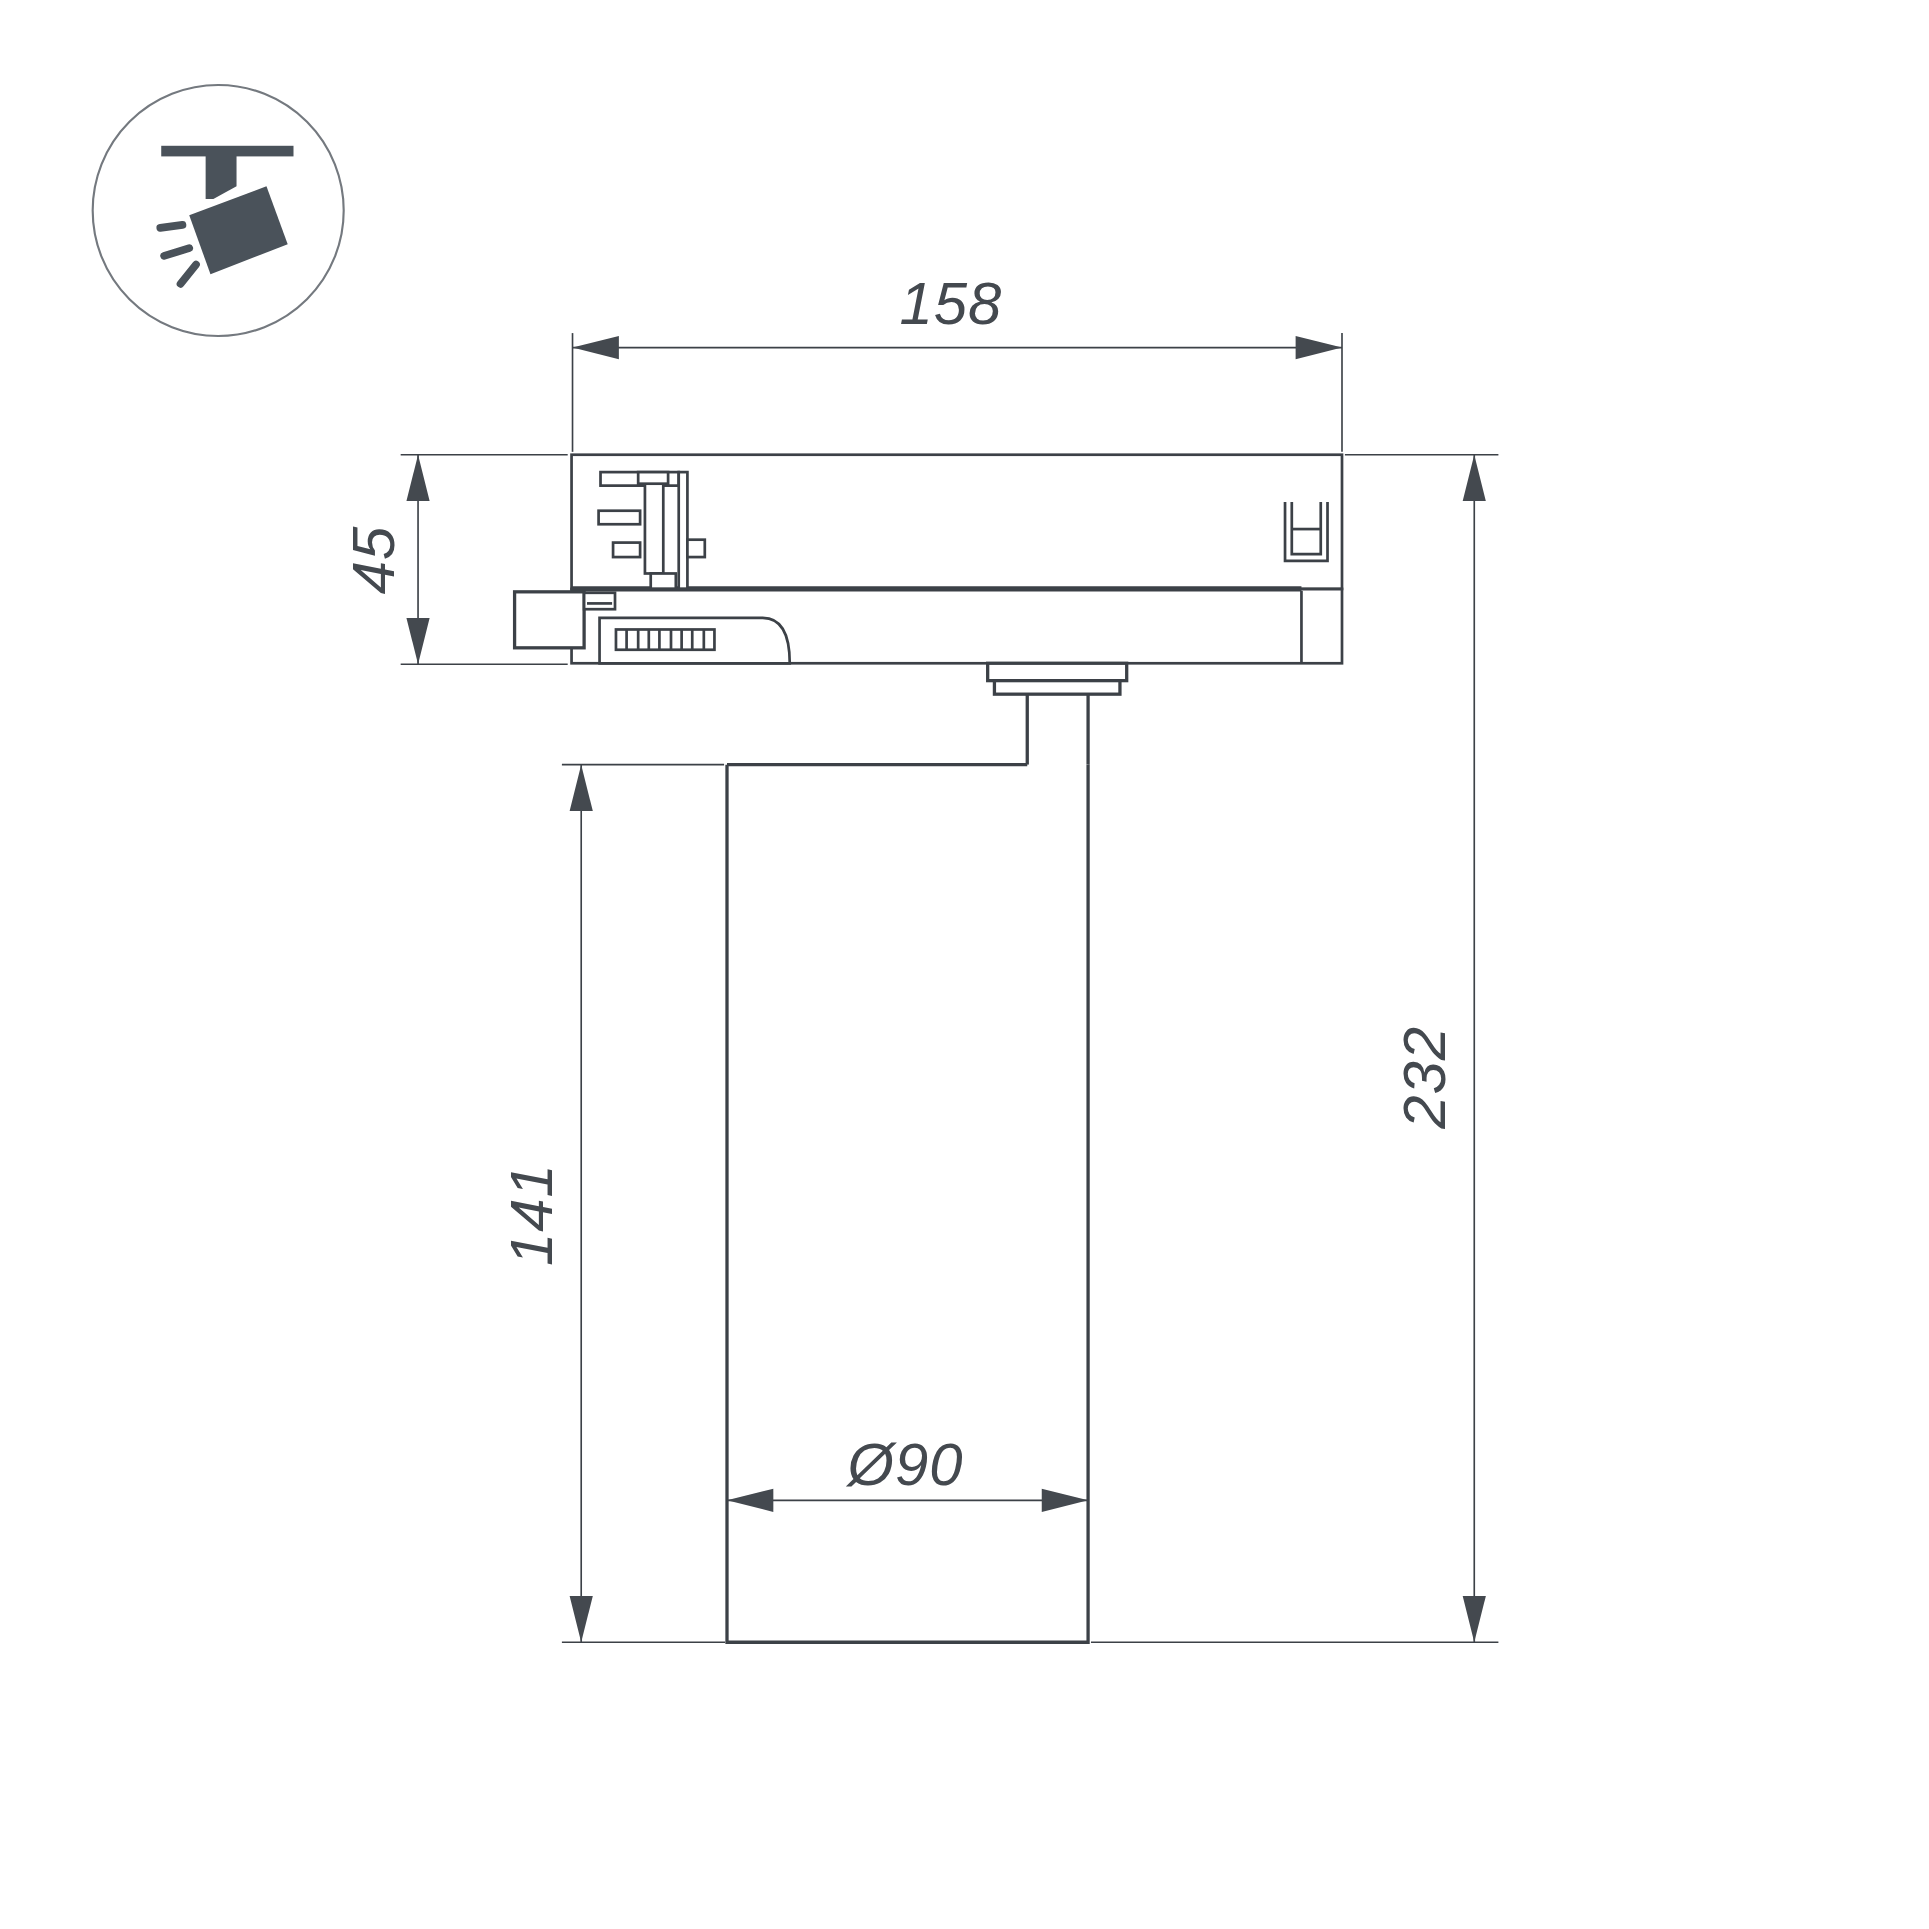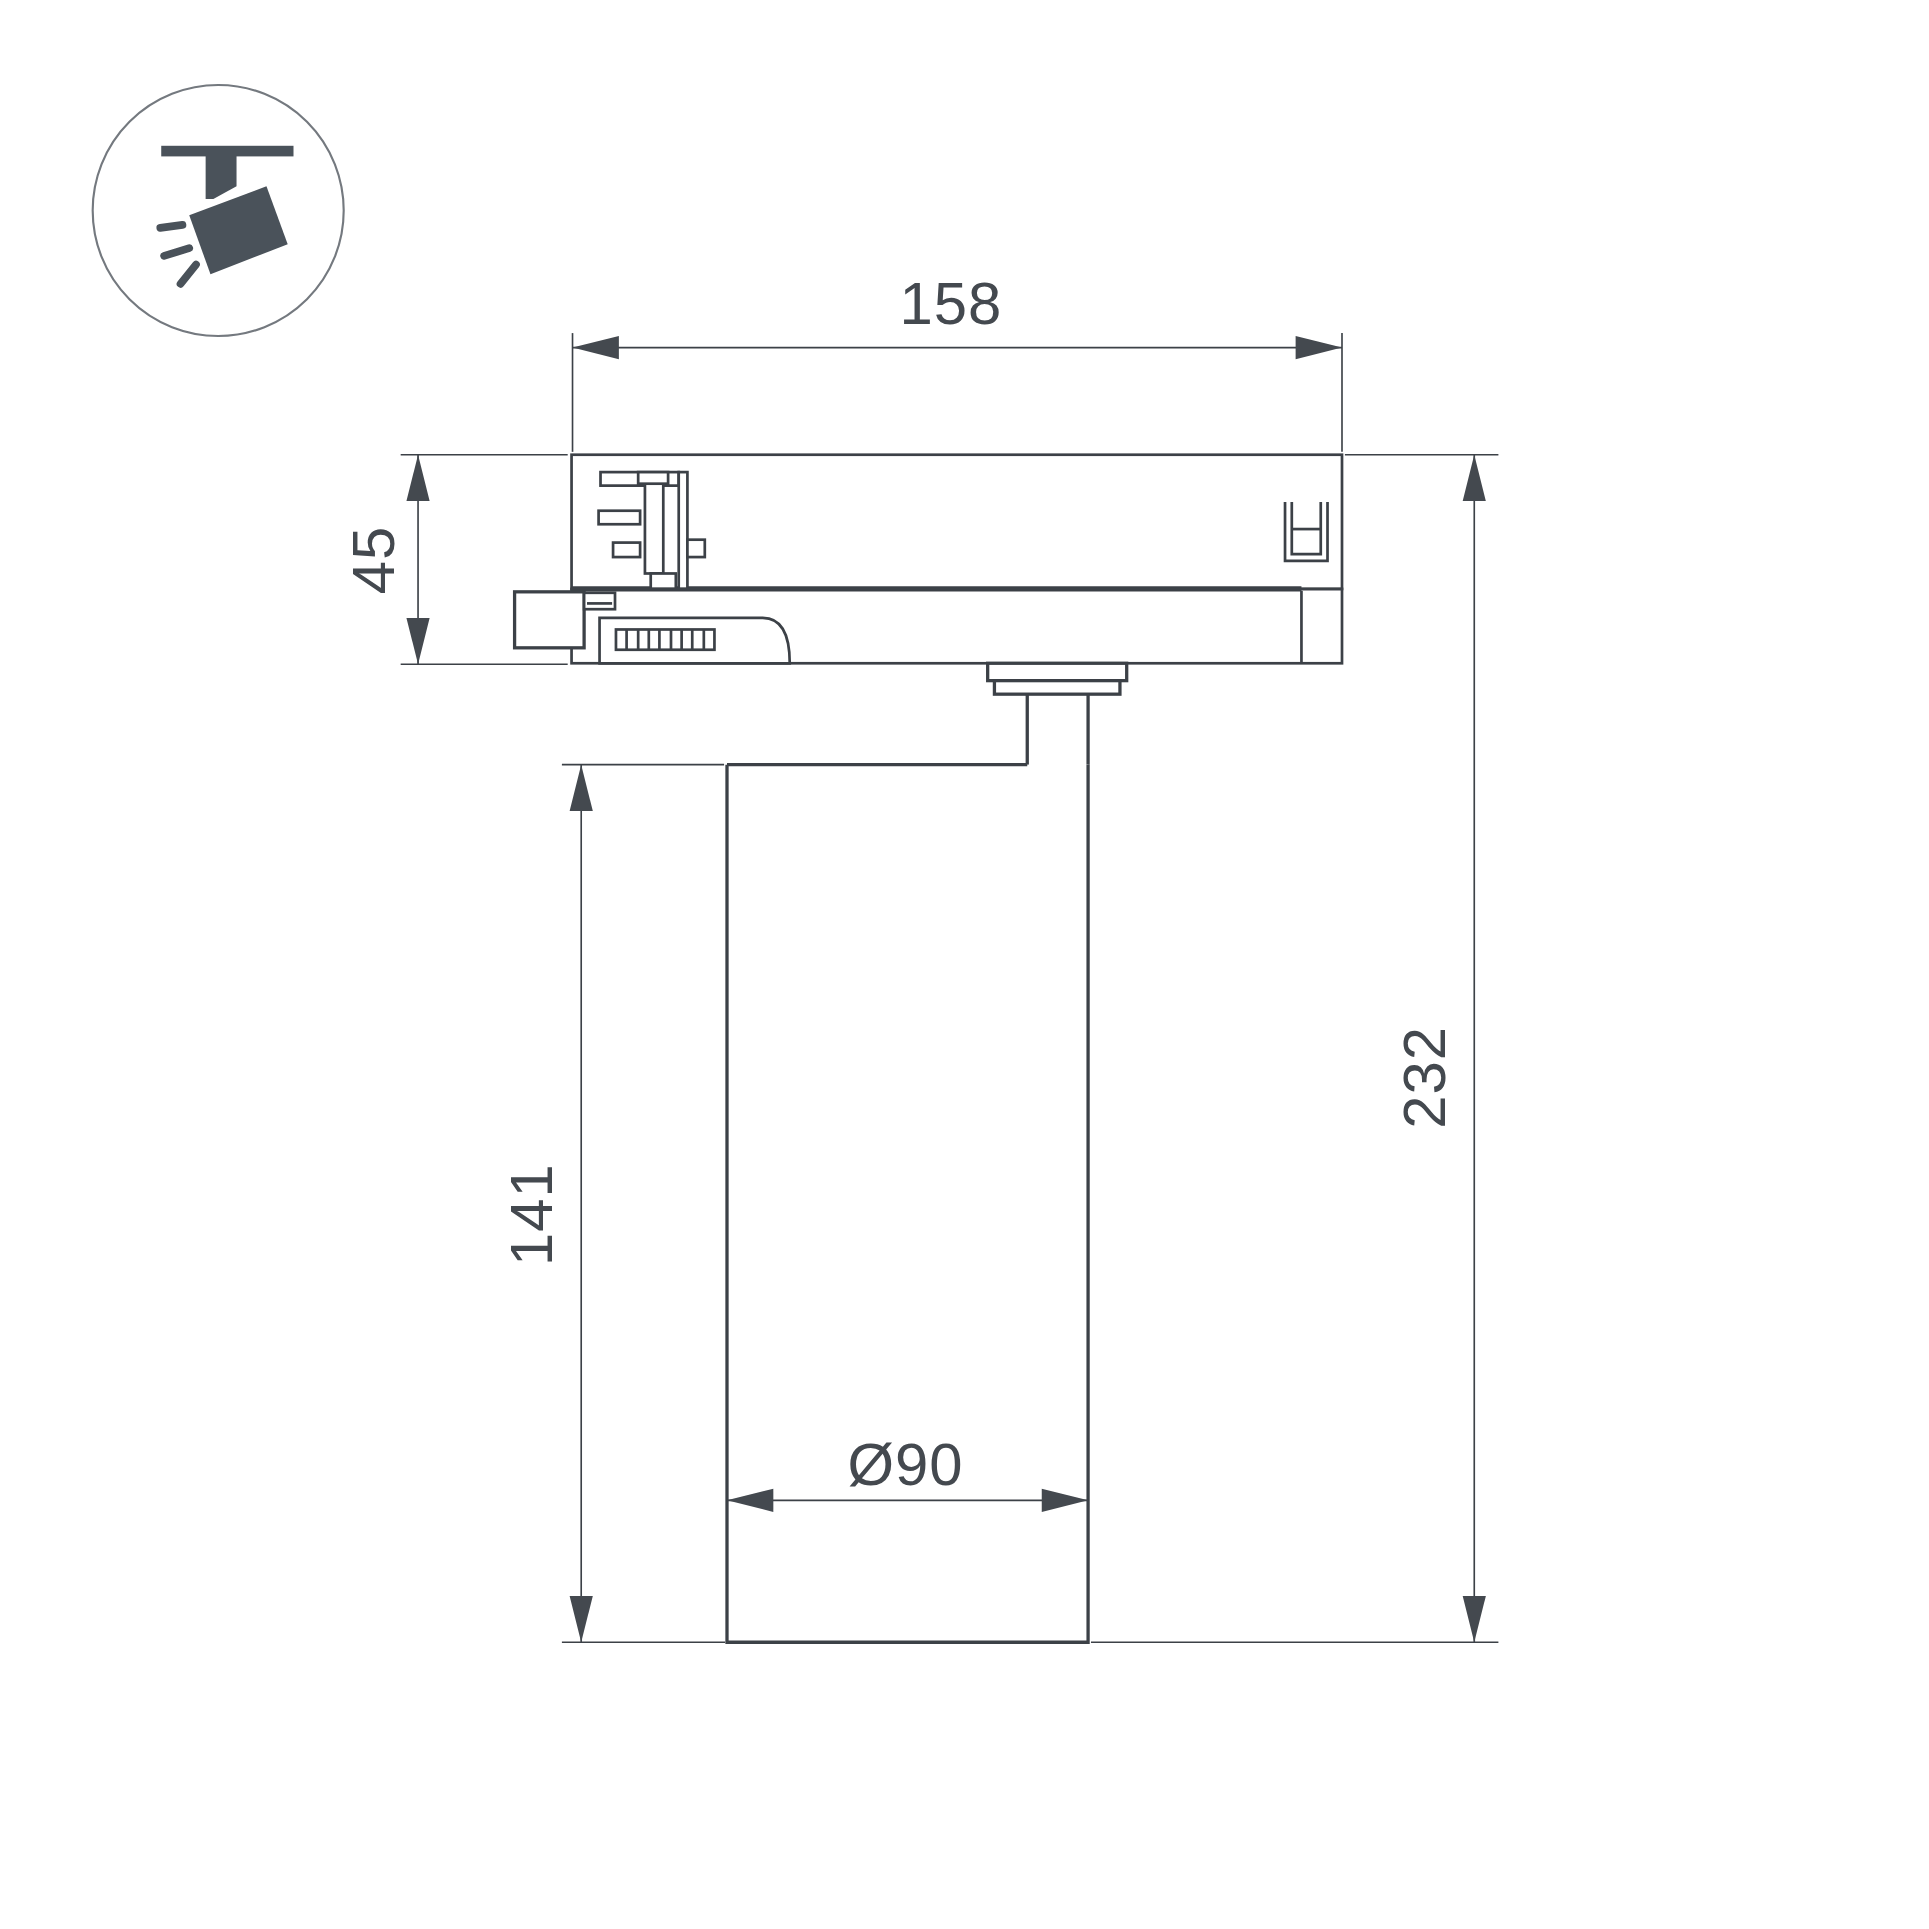--- a/index.html
+++ b/index.html
@@ -3,21 +3,21 @@
 <meta charset="utf-8">
 <style>
   :root{
     --line:#3c4147;
     --text:#44494f;
     --icon:#4a525a;
     --circle:#74797f;
     --bg:#ffffff;
   }
   html,body{margin:0;padding:0;background:var(--bg);}
-  .page{width:1929px;height:1929px;position:relative;background:var(--bg);overflow:hidden;}
+  .page{width:1929px;height:1929px;position:relative;background:var(--bg);overflow:hidden;font-style:italic;}
   svg{display:block;}
   
   .ln   {stroke:var(--line);fill:none;stroke-width:2.8;}
   .lnf  {stroke:var(--line);fill:#ffffff;stroke-width:2.8;}
   .lnb  {stroke:var(--line);fill:#ffffff;stroke-width:3.4;}
   .thick{stroke:var(--line);fill:none;stroke-width:5.5;}
   .dim  {stroke:var(--line);fill:none;stroke-width:1.7;}
   .arrow{fill:var(--text);stroke:none;}
   .dimtxt{
     font-family:"Liberation Sans","DejaVu Sans",sans-serif;

